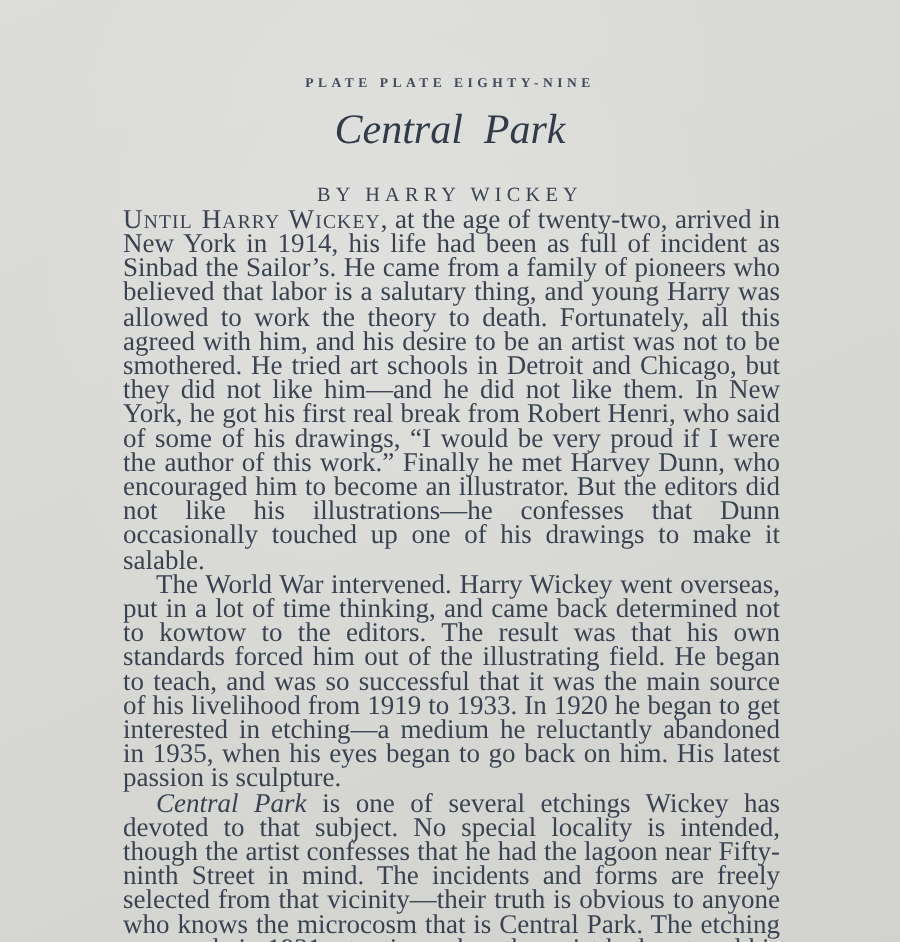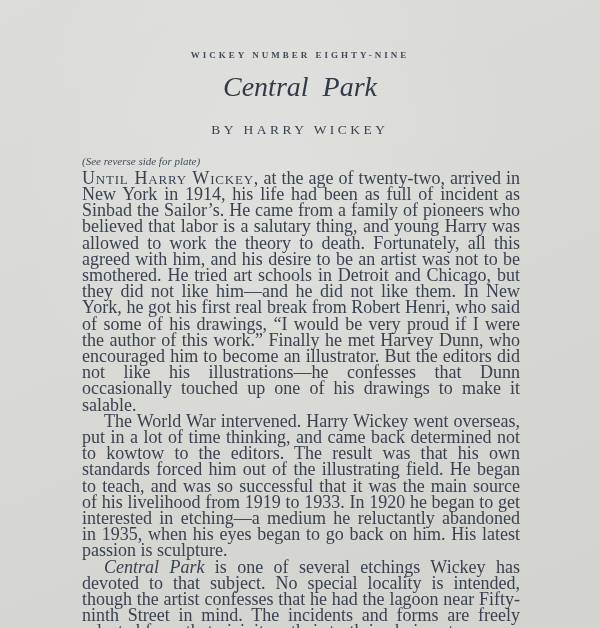--- a/index.html
+++ b/index.html
@@ -52,25 +52,24 @@
   .body-text p { margin: 0; }
   .body-text p.indented { text-indent: 22px; }
   .lead-smallcaps { font-variant: small-caps; letter-spacing: 0.8px; }
   .lead-italic { font-style: italic; }
 </style>
 </head>
 <body>
 
 <div class="page">
   <div class="header-block">
-    <div class="plate-label">WICKEY NUMBER EIGHTY-NINE</div>
+    <div class="plate-label">PLATE PLATE EIGHTY-NINE</div>
     <h1 class="page-title">Central Park</h1>
     <div class="byline">BY HARRY WICKEY</div>
   </div>
 
-  <div class="plate-note">(See reverse side for plate)</div>
 
   <div class="body-text">
     <p><span class="lead-smallcaps">Until Harry Wickey</span><span>, at the age of twenty-two, arrived in New York in 1914, his life had been as full of incident as Sinbad the Sailor’s. He came from a family of pioneers who believed that labor is a salutary thing, and young Harry was allowed to work the theory to death. Fortunately, all this agreed with him, and his desire to be an artist was not to be smothered. He tried art schools in Detroit and Chicago, but they did not like him—and he did not like them. In New York, he got his first real break from Robert Henri, who said of some of his drawings, “I would be very proud if I were the author of this work.” Finally he met Harvey Dunn, who encouraged him to become an illustrator. But the editors did not like his illustrations—he confesses that Dunn occasionally touched up one of his drawings to make it salable.</span></p>
     <p class="indented"><span></span><span>The World War intervened. Harry Wickey went overseas, put in a lot of time thinking, and came back determined not to kowtow to the editors. The result was that his own standards forced him out of the illustrating field. He began to teach, and was so successful that it was the main source of his livelihood from 1919 to 1933. In 1920 he began to get interested in etching—a medium he reluctantly abandoned in 1935, when his eyes began to go back on him. His latest passion is sculpture.</span></p>
     <p class="indented"><span class="lead-italic">Central Park</span><span> is one of several etchings Wickey has devoted to that subject. No special locality is intended, though the artist confesses that he had the lagoon near Fifty-ninth Street in mind. The incidents and forms are freely selected from that vicinity—their truth is obvious to anyone who knows the microcosm that is Central Park. The etching was made in 1931, at a time when the artist had matured his ideas about presenting the sculptural aspect of his material.</span></p>
   </div>
 </div>
 
 </body></html>

